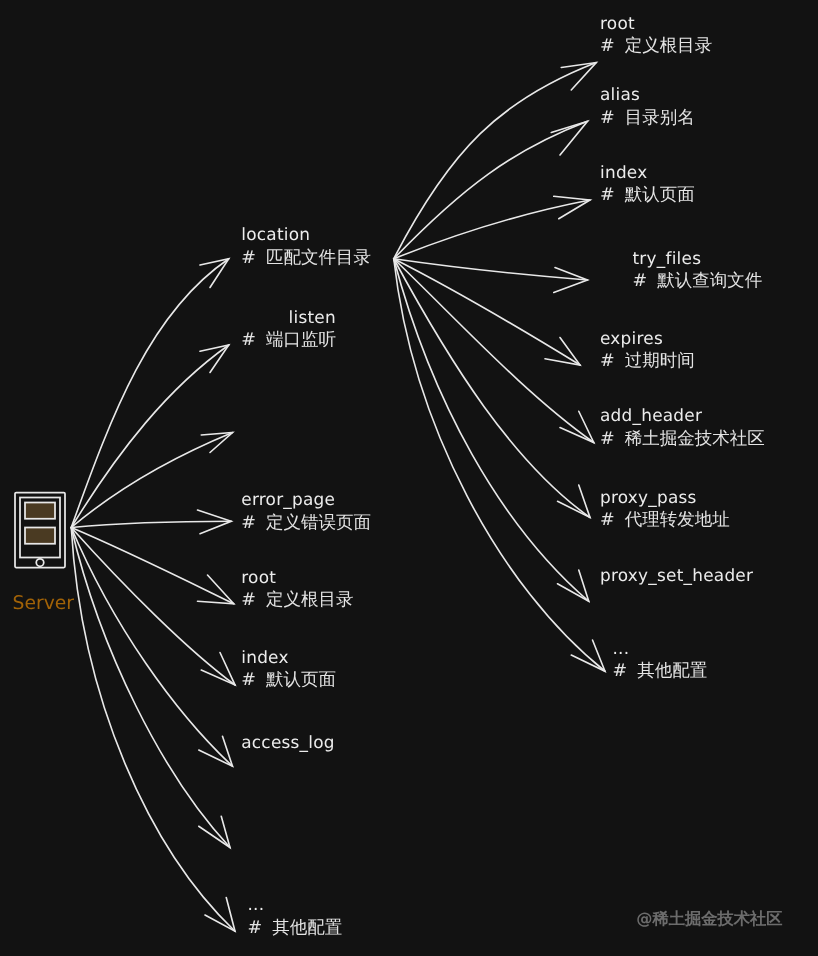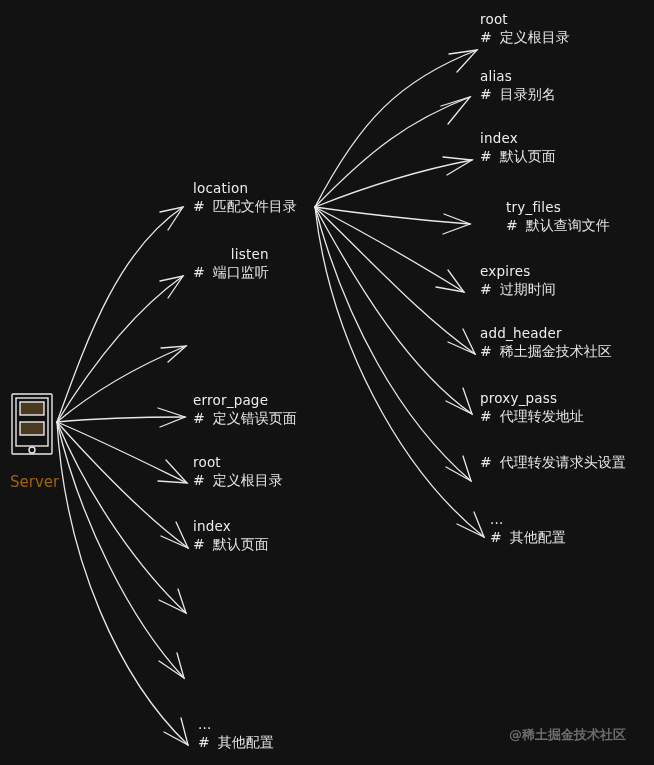--- a/index.html
+++ b/index.html
@@ -111,20 +111,21 @@
 </div>
 <div class="node" style="left:193px; top:454px;">
   <span class="key">root</span>
   <span class="comment"><span class="hash">#</span><span>定义根目录</span></span>
 </div>
 <div class="node" style="left:193px; top:518px;">
   <span class="key">index</span>
   <span class="comment"><span class="hash">#</span><span>默认页面</span></span>
 </div>
 <div class="node" style="left:193px; top:586px;">
+  <span class="key">access_log</span>
 </div>
 <div class="node" style="left:193px; top:651px;">
 </div>
 <div class="node" style="left:198px; top:716px;">
   <span class="key">...</span>
   <span class="comment"><span class="hash">#</span><span>其他配置</span></span>
 </div>
 
 <div class="node" style="left:480px; top:11px;">
   <span class="key">root</span>
@@ -148,20 +149,20 @@
 </div>
 <div class="node" style="left:480px; top:325px;">
   <span class="key">add_header</span>
   <span class="comment"><span class="hash">#</span><span>稀土掘金技术社区</span></span>
 </div>
 <div class="node" style="left:480px; top:390px;">
   <span class="key">proxy_pass</span>
   <span class="comment"><span class="hash">#</span><span>代理转发地址</span></span>
 </div>
 <div class="node" style="left:480px; top:453px;">
-  <span class="comment"><span class="hash">#</span><span>代理转发请求头设置</span></span>
+  <span class="key">proxy_set_header</span>
 </div>
 <div class="node" style="left:490px; top:511px;">
   <span class="key">...</span>
   <span class="comment"><span class="hash">#</span><span>其他配置</span></span>
 </div>
 
 <div class="watermark">@稀土掘金技术社区</div>
 
 </body></html>

